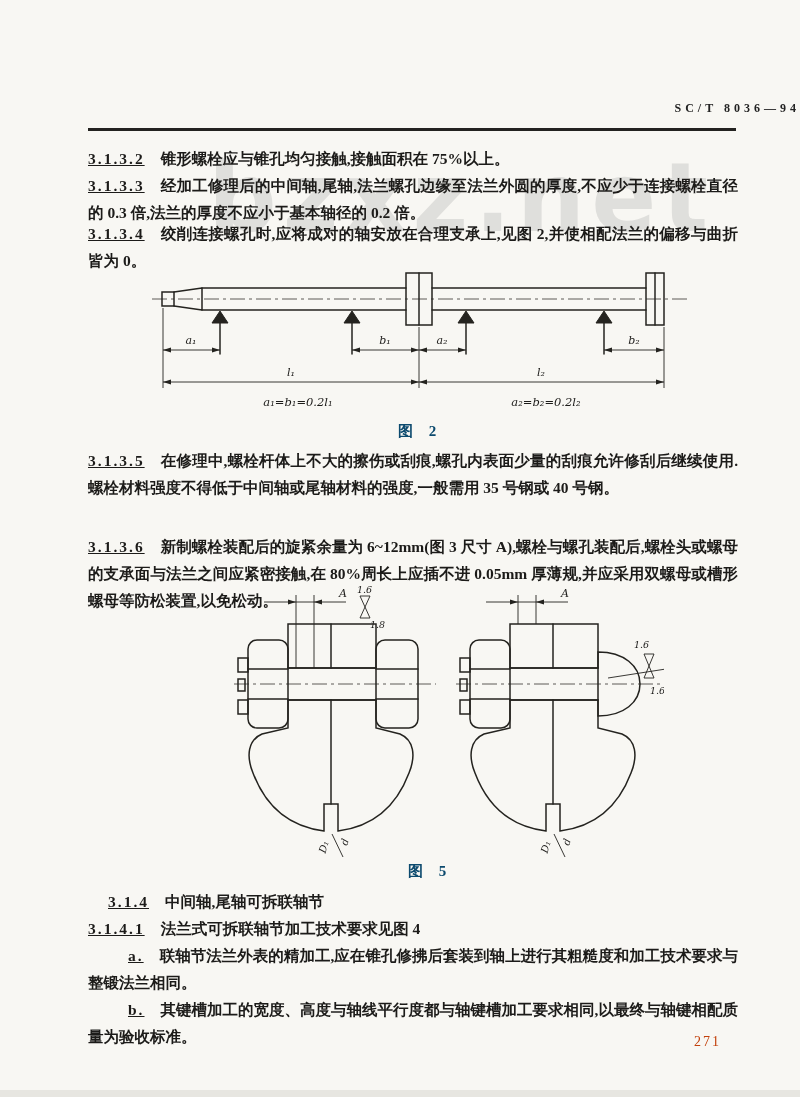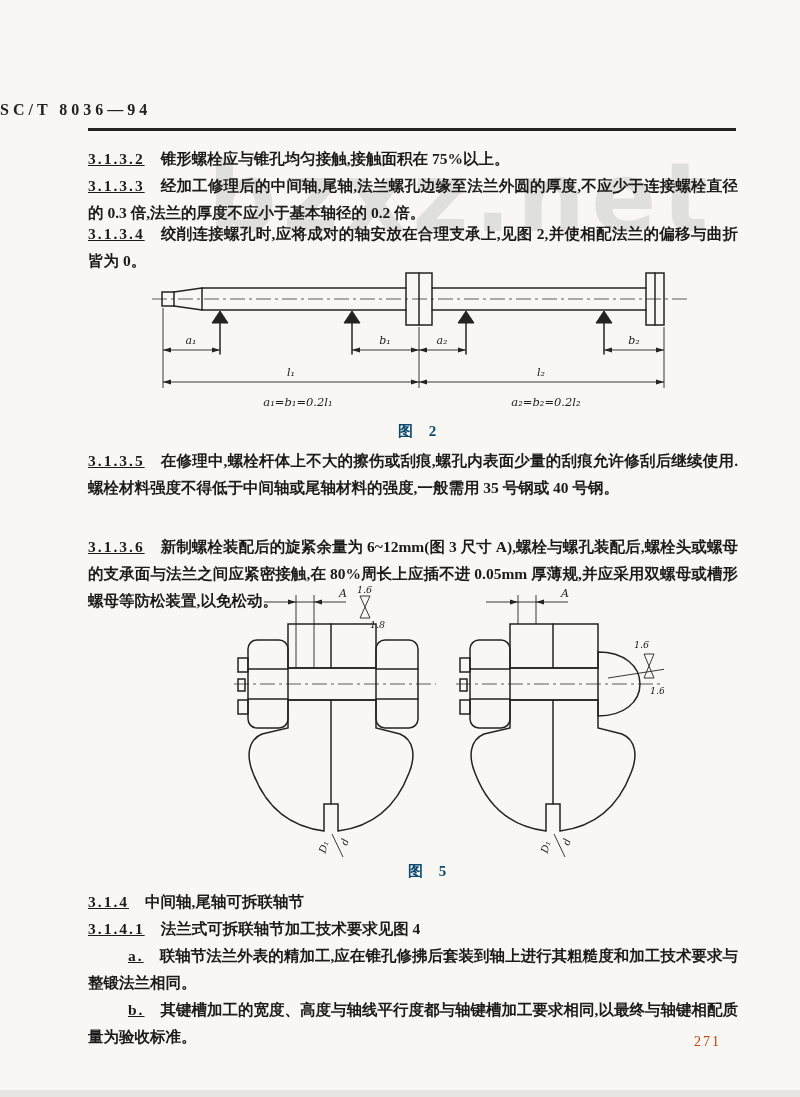--- a/index.html
+++ b/index.html
@@ -2,22 +2,22 @@
 <html><head>
 <meta charset="utf-8">
 <style>
   html,body{margin:0;padding:0;background:#e9e8e4;}
   .page{
     position:relative;width:800px;height:1097px;margin:0 auto;
     background:#f8f7f3;overflow:hidden;
     font-family:"Liberation Serif","DejaVu Serif",serif;color:#1c1b19;
   }
   .hdr{
-    position:absolute;top:101px;left:0;width:100%;text-align:left;
-    font-size:16px;font-weight:700;letter-spacing:4px;color:#222;
+    position:absolute;top:101px;left:0;width:100%;text-align:right;
+    font-size:12px;font-weight:700;letter-spacing:4px;color:#222;
   }
   .hdr-rule{position:absolute;top:128px;left:88px;width:648px;height:3px;background:#232220;}
   .watermark{
     position:absolute;top:142px;left:208px;width:540px;
     font-family:"DejaVu Sans",sans-serif;font-weight:700;font-size:96px;
     letter-spacing:6px;color:#b9b9b7;opacity:.38;z-index:1;user-select:none;
   }
   .para{
     position:absolute;left:88px;width:650px;z-index:2;
     font-size:15.5px;line-height:27px;text-align:justify;font-weight:600;
@@ -191,21 +191,21 @@
         <path d="M52,118 H140 V146 L164,152 C178,158 180,174 173,191 C159,228 134,245 102,249 V222 H88 V249 C56,245 31,228 17,191 C10,174 12,158 26,152 L52,146 Z" fill="url(#h3)" class="ln"></path>
         <line class="ln" x1="95" y1="118" x2="95" y2="222"></line>
         <line class="thin" x1="96" y1="252" x2="107" y2="275"></line>
         <text font-size="10" text-anchor="middle" transform="rotate(-72 91 266)" x="91" y="266">D₁</text>
         <text font-size="10" text-anchor="middle" transform="rotate(-72 112 261)" x="112" y="261">d</text>
       </g>
     </svg>
   </div>
   <div class="figcap" style="top:862px;left:60px;width:740px;">图 5</div>
 
-  <div class="para" style="top:888px;">
+  <div class="para" style="top:888px;margin-left:20px;">
     <span class="pnum">3.1.4</span><span>中间轴,尾轴可拆联轴节</span>
   </div>
   <div class="para" style="top:915px;">
     <span class="pnum">3.1.4.1</span><span>法兰式可拆联轴节加工技术要求见图 4</span>
   </div>
   <div class="para sub" style="top:942px;">
     <span class="pnum">a.</span><span>联轴节法兰外表的精加工,应在锥孔修拂后套装到轴上进行其粗糙度和加工技术要求与整锻法兰相同。</span>
   </div>
   <div class="para sub" style="top:996px;">
     <span class="pnum">b.</span><span>其键槽加工的宽度、高度与轴线平行度都与轴键槽加工要求相同,以最终与轴键相配质量为验收标准。</span>

